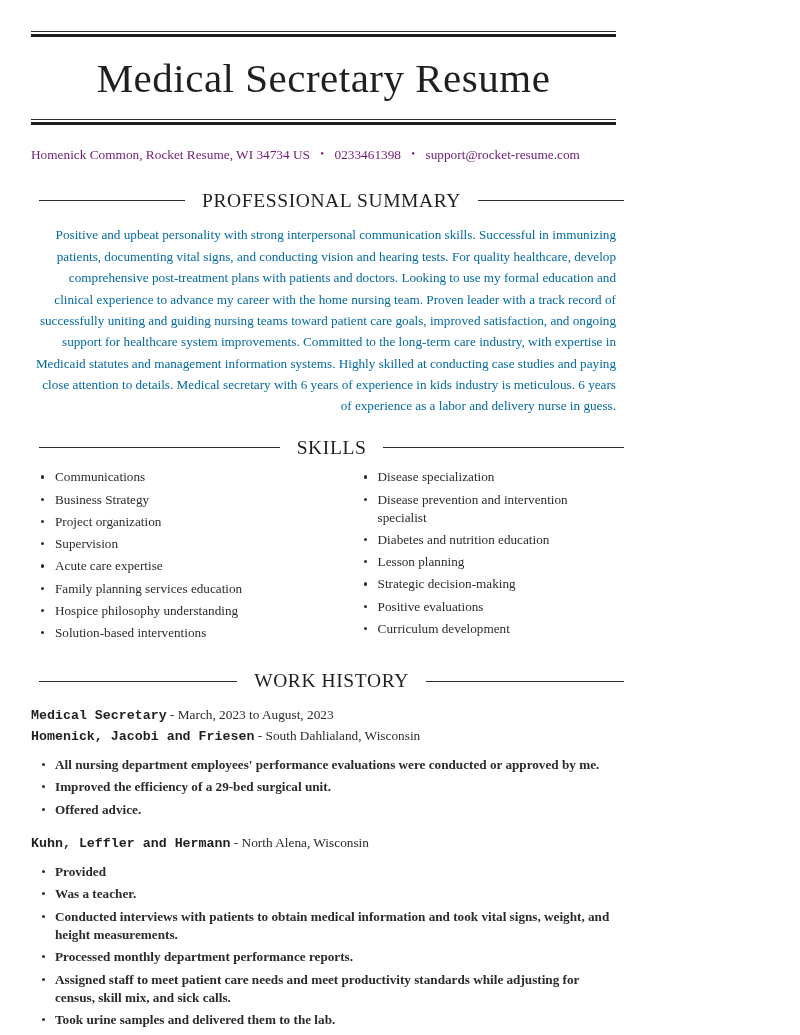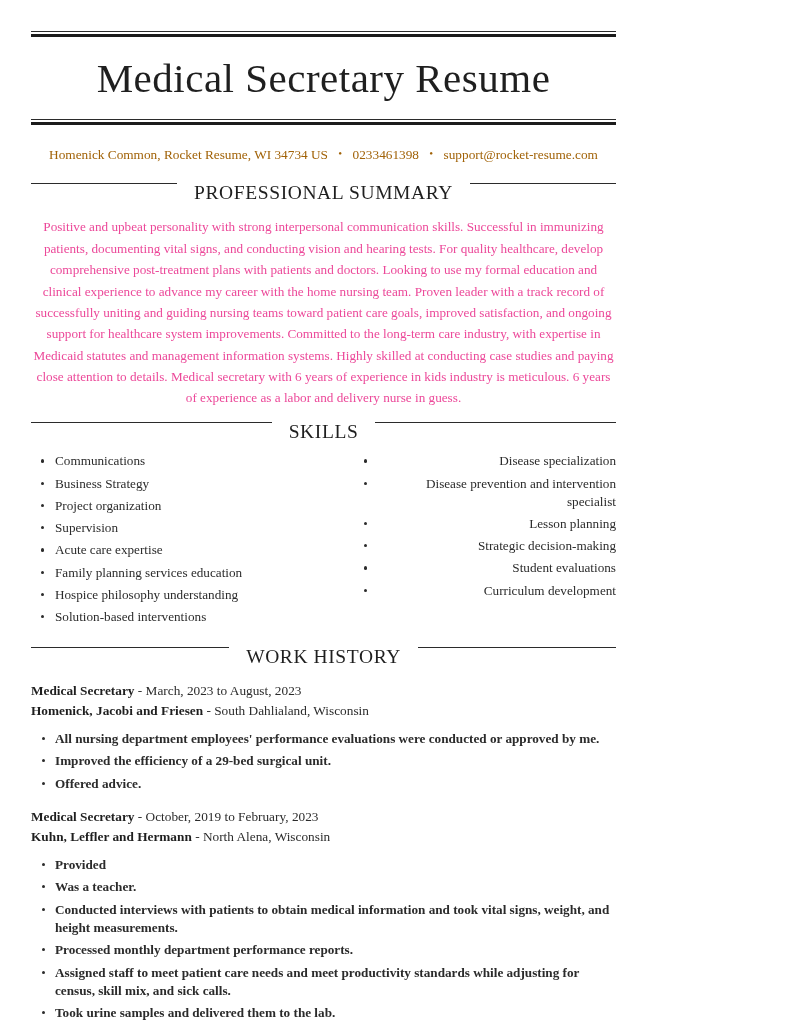--- a/index.html
+++ b/index.html
@@ -40,75 +40,75 @@
     font-size: 41px;
     font-weight: 400;
     letter-spacing: 0.5px;
     line-height: 1;
     margin: 21px 0 20px 0;
     color: #1f1f1f;
     white-space: nowrap;
   }
 
   .contact-line {
-    text-align: center;
     font-size: 13.3px;
     line-height: 1.2;
     margin-top: 22px;
-    color: #a16207;
+    color: #701a75;
     white-space: nowrap;
   }
   .contact-sep {
     display: inline-block;
     padding: 0 7px;
     font-size: 11px;
     vertical-align: 2px;
   }
 
   
   .section-head {
     display: flex;
+    align-items: center;
     width: 100%;
-    margin: 0;
+    margin: 8px;
   }
   .section-head .line {
     flex: 1 1 auto;
     height: 1px;
     background: #2b2b2b;
   }
   .section-head .label {
     flex: 0 0 auto;
     padding: 0 17px;
     font-size: 19.5px;
     letter-spacing: 0.6px;
     color: #1f1f1f;
     white-space: nowrap;
     line-height: 1;
   }
 
   
   .summary {
     font-size: 13.2px;
     line-height: 1.62;
-    text-align: center;
+    text-align: right;
     margin: 14px 0 0 0;
-    color: #ec4899;
+    color: #0369a1;
   }
 
   
   .skills-wrap {
     display: flex;
     margin-top: 11px;
     gap: 29px;
   }
   .skills-col {
     width: 50%;
     box-sizing: border-box;
   }
-  .skills-col.right { padding-left: 16px; text-align: right; }
+  .skills-col.right { padding-left: 16px; }
 
   ul.bullets {
     list-style: none;
     margin: 0;
     padding: 0;
   }
   ul.bullets li {
     position: relative;
     padding-left: 24px;
     font-size: 13.2px;
@@ -127,21 +127,21 @@
     background: #2b2b2b;
   }
 
   
   .job { margin-top: 14px; }
   .job-line {
     font-size: 13.3px;
     line-height: 1.5;
     color: #2b2b2b;
   }
-  .strong { font-weight: bold; color: #1f1f1f; }
+  .strong { font-weight: bold; color: #1f1f1f; font-family: Liberation Mono, monospace; }
   ul.job-bullets {
     list-style: none;
     margin: 9px 0 0 0;
     padding: 0;
   }
   ul.job-bullets li {
     position: relative;
     padding-left: 24px;
     font-size: 13.2px;
     line-height: 1.38;
@@ -220,23 +220,24 @@
           <li>Acute care expertise</li>
           <li>Family planning services education</li>
           <li>Hospice philosophy understanding</li>
           <li>Solution-based interventions</li>
         </ul>
     </div>
     <div class="skills-col right">
       <ul class="bullets" id="skills-right">
           <li>Disease specialization</li>
           <li>Disease prevention and intervention specialist</li>
+          <li>Diabetes and nutrition education</li>
           <li>Lesson planning</li>
           <li>Strategic decision-making</li>
-          <li>Student evaluations</li>
+          <li>Positive evaluations</li>
           <li>Curriculum development</li>
         </ul>
     </div>
   </div>
 
   <div class="sec-spacer-md"></div>
   <div class="section-head">
     <span class="line"></span>
     <span class="label">WORK HISTORY</span>
     <span class="line"></span>
@@ -245,21 +246,20 @@
       <div class="job">
         <div class="job-line"><span class="strong">Medical Secretary</span><span> - March, 2023 to August, 2023</span></div>
         <div class="job-line"><span class="strong">Homenick, Jacobi and Friesen</span><span> - South Dahlialand, Wisconsin</span></div>
         <ul class="job-bullets">
           <li>All nursing department employees' performance evaluations were conducted or approved by me.</li>
           <li>Improved the efficiency of a 29-bed surgical unit.</li>
           <li>Offered advice.</li>
         </ul>
       </div>
       <div class="job">
-        <div class="job-line"><span class="strong">Medical Secretary</span><span> - October, 2019 to February, 2023</span></div>
         <div class="job-line"><span class="strong">Kuhn, Leffler and Hermann</span><span> - North Alena, Wisconsin</span></div>
         <ul class="job-bullets">
           <li>Provided</li>
           <li>Was a teacher.</li>
           <li>Conducted interviews with patients to obtain medical information and took vital signs, weight, and height measurements.</li>
           <li>Processed monthly department performance reports.</li>
           <li>Assigned staff to meet patient care needs and meet productivity standards while adjusting for census, skill mix, and sick calls.</li>
           <li>Took urine samples and delivered them to the lab.</li>
         </ul>
       </div>

